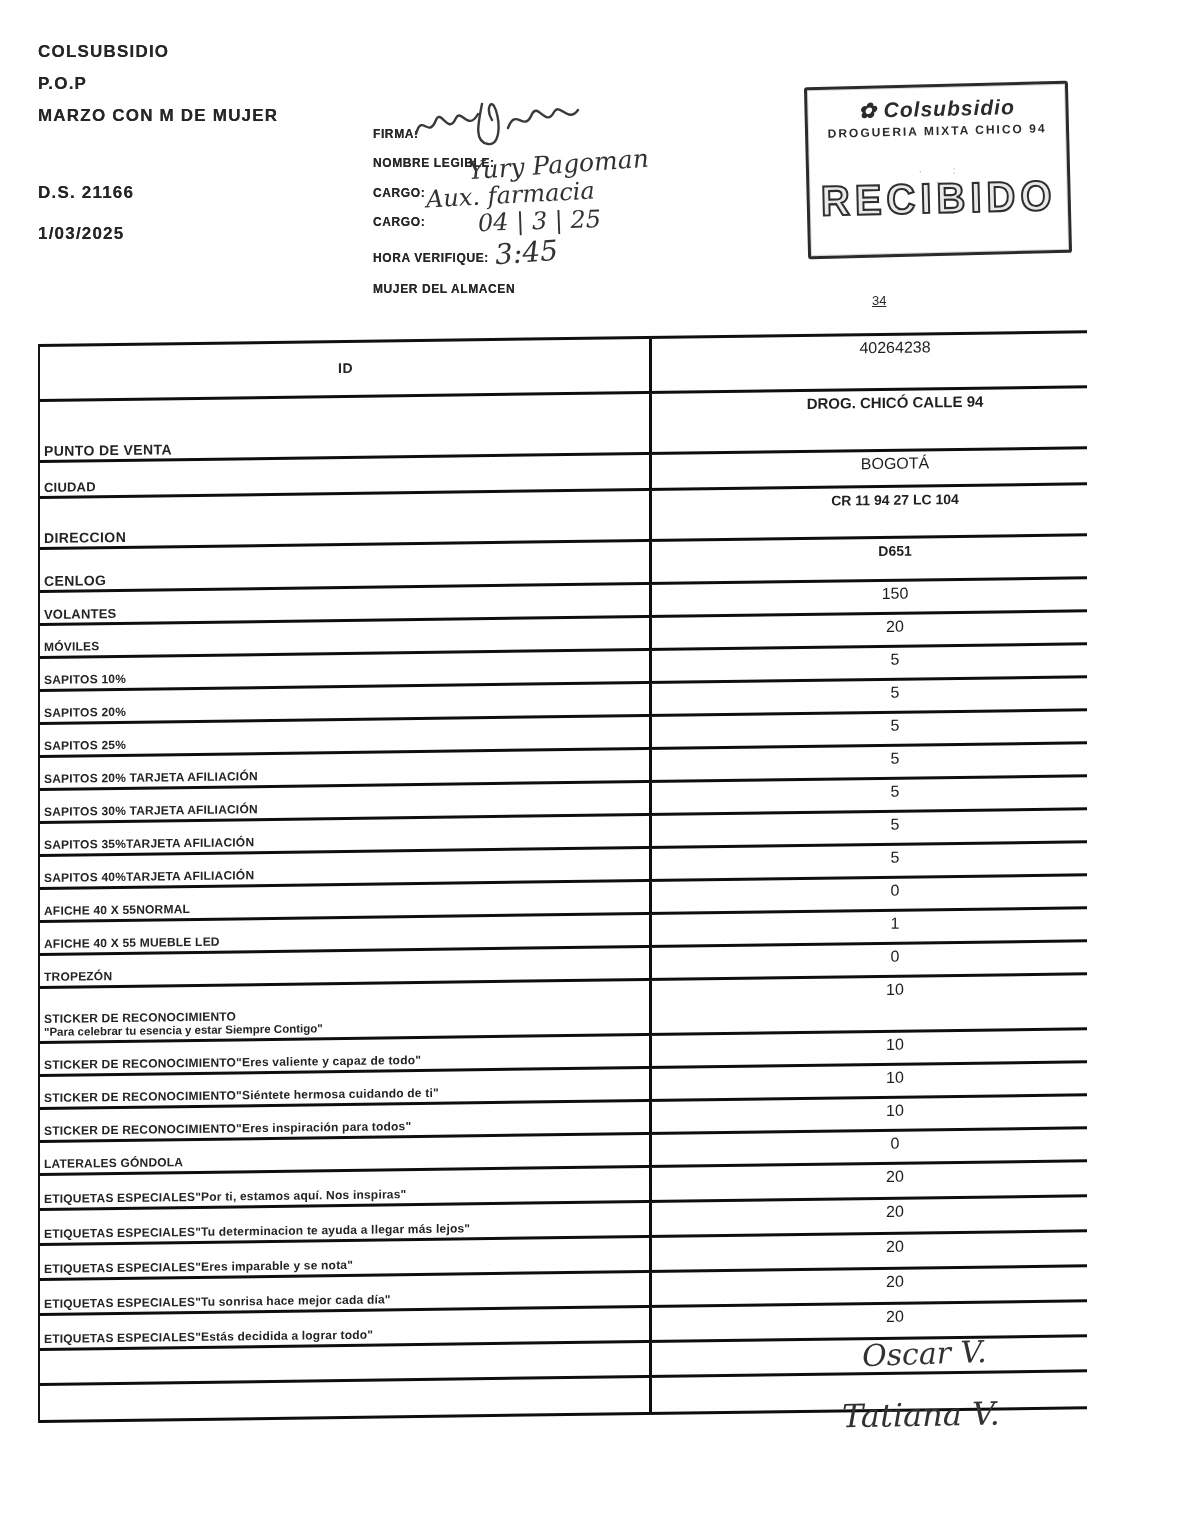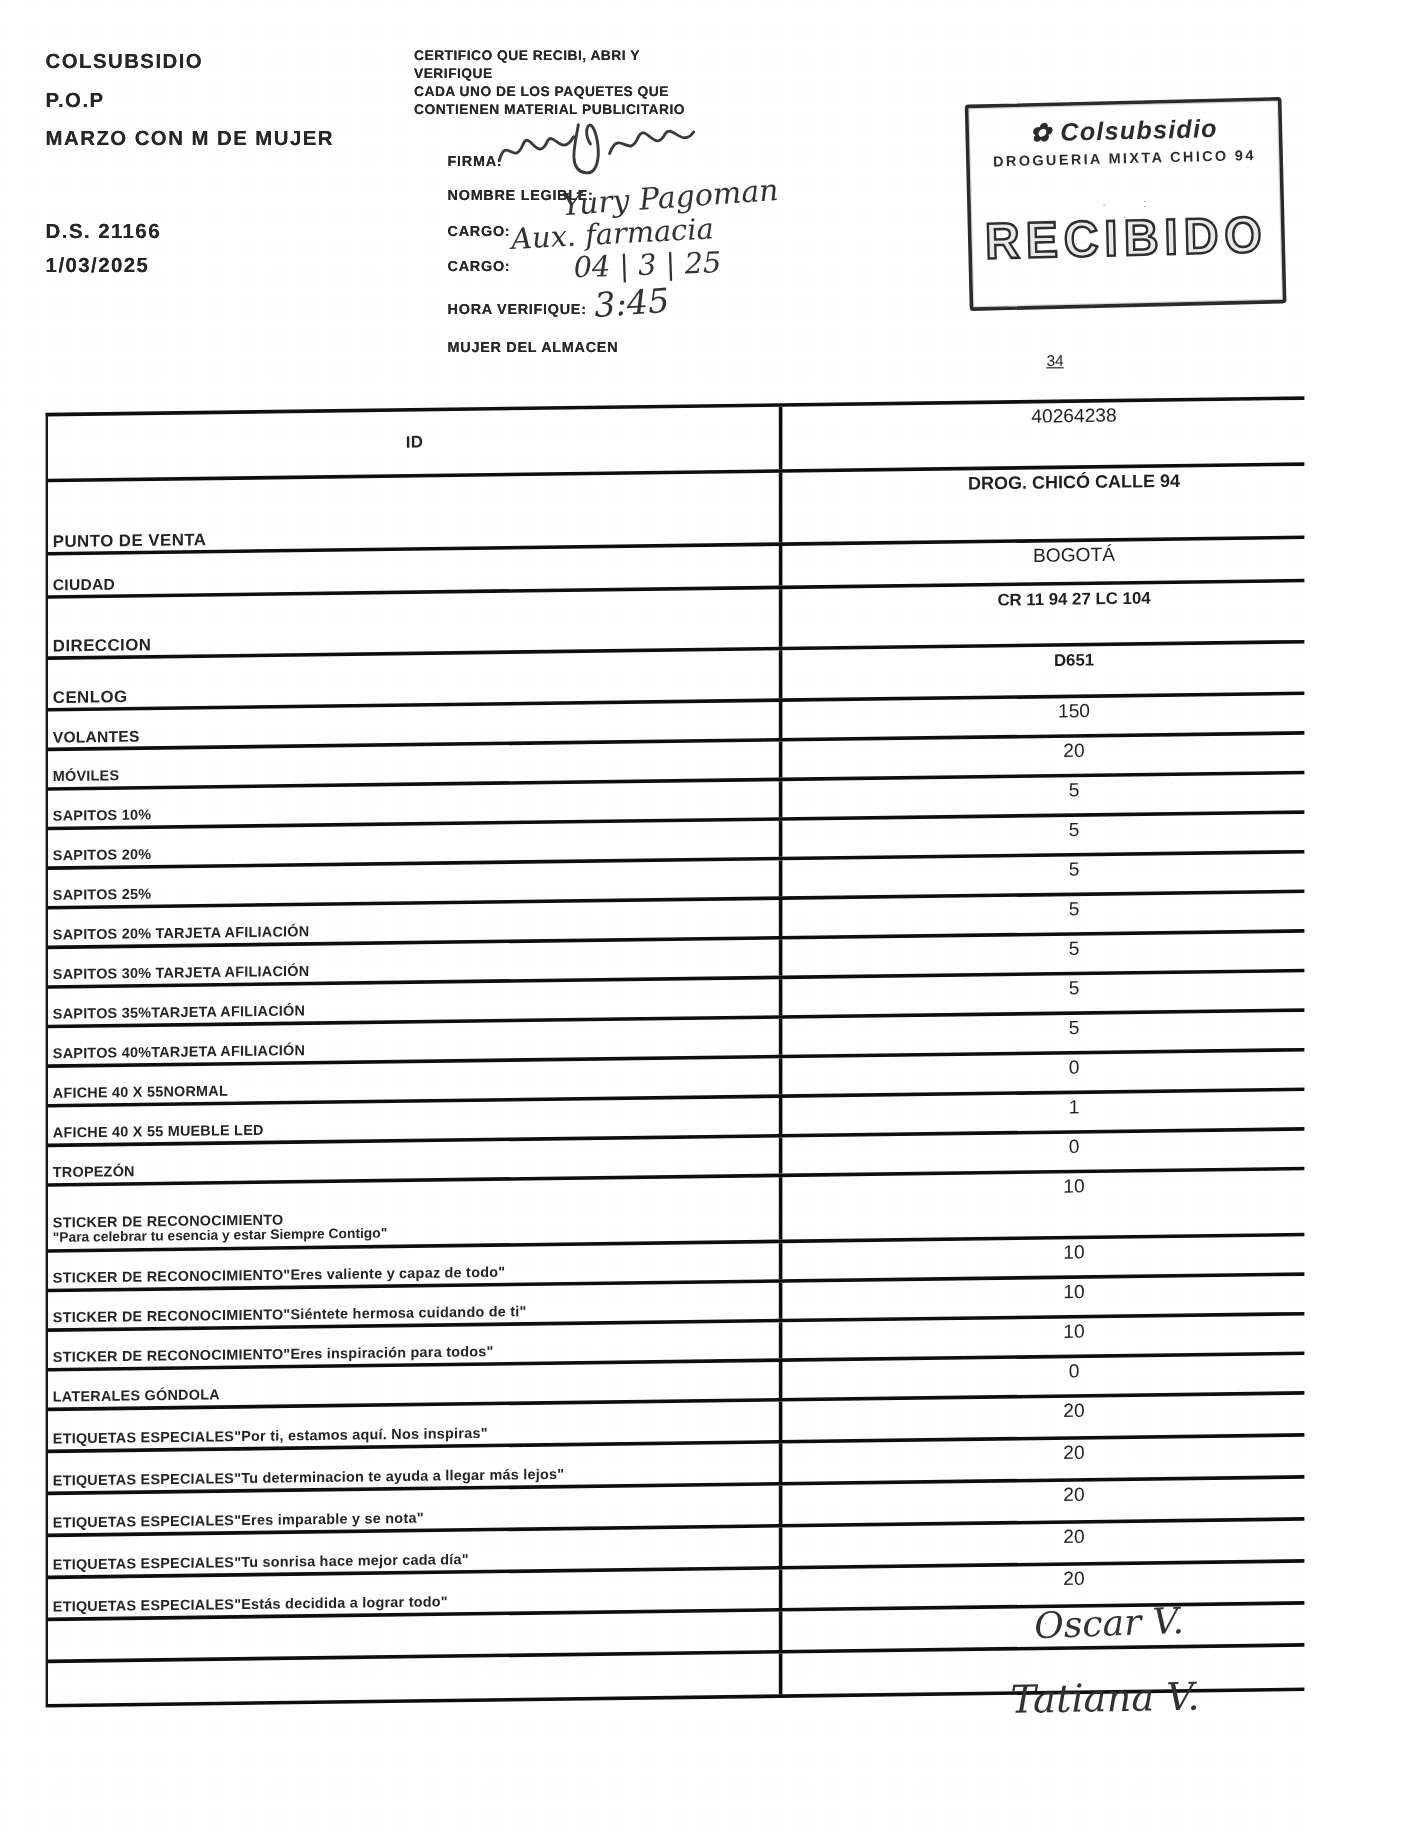--- a/index.html
+++ b/index.html
@@ -68,28 +68,22 @@
 </style>
 </head>
 <body>
 
 <div class="page">
 
   <div class="abs print hdr-line" style="left:38px;top:42px;">COLSUBSIDIO</div>
   <div class="abs print hdr-line" style="left:38px;top:74px;">P.O.P</div>
   <div class="abs print hdr-line" style="left:38px;top:106px;">MARZO CON M DE MUJER</div>
   <div class="abs print hdr-line" style="left:38px;top:183px;">D.S. 21166</div>
-  <div class="abs print hdr-line" style="left:38px;top:212px;">1/03/2025</div>
-
-  <div class="abs print cert" style="left:345px;top:40px;width:330px;">
-    <div>CERTIFICO QUE RECIBI, ABRI Y</div>
-    <div>VERIFIQUE</div>
-    <div>CADA UNO DE LOS PAQUETES QUE</div>
-    <div>CONTIENEN MATERIAL PUBLICITARIO</div>
-  </div>
+  <div class="abs print hdr-line" style="left:38px;top:224px;">1/03/2025</div>
+
 
   <div class="abs print flabel" style="left:345px;top:127px;">FIRMA:</div>
   <div class="abs print flabel" style="left:345px;top:156px;">NOMBRE LEGIBLE:</div>
   <div class="abs print flabel" style="left:345px;top:186px;">CARGO:</div>
   <div class="abs print flabel" style="left:345px;top:215px;">CARGO:</div>
   <div class="abs print flabel" style="left:345px;top:251px;">HORA VERIFIQUE:</div>
   <div class="abs print flabel" style="left:345px;top:282px;">MUJER DEL ALMACEN</div>
 
   <div class="abs" style="left:408px;top:98px;">
     <svg width="190" height="52" viewBox="0 0 190 52">

